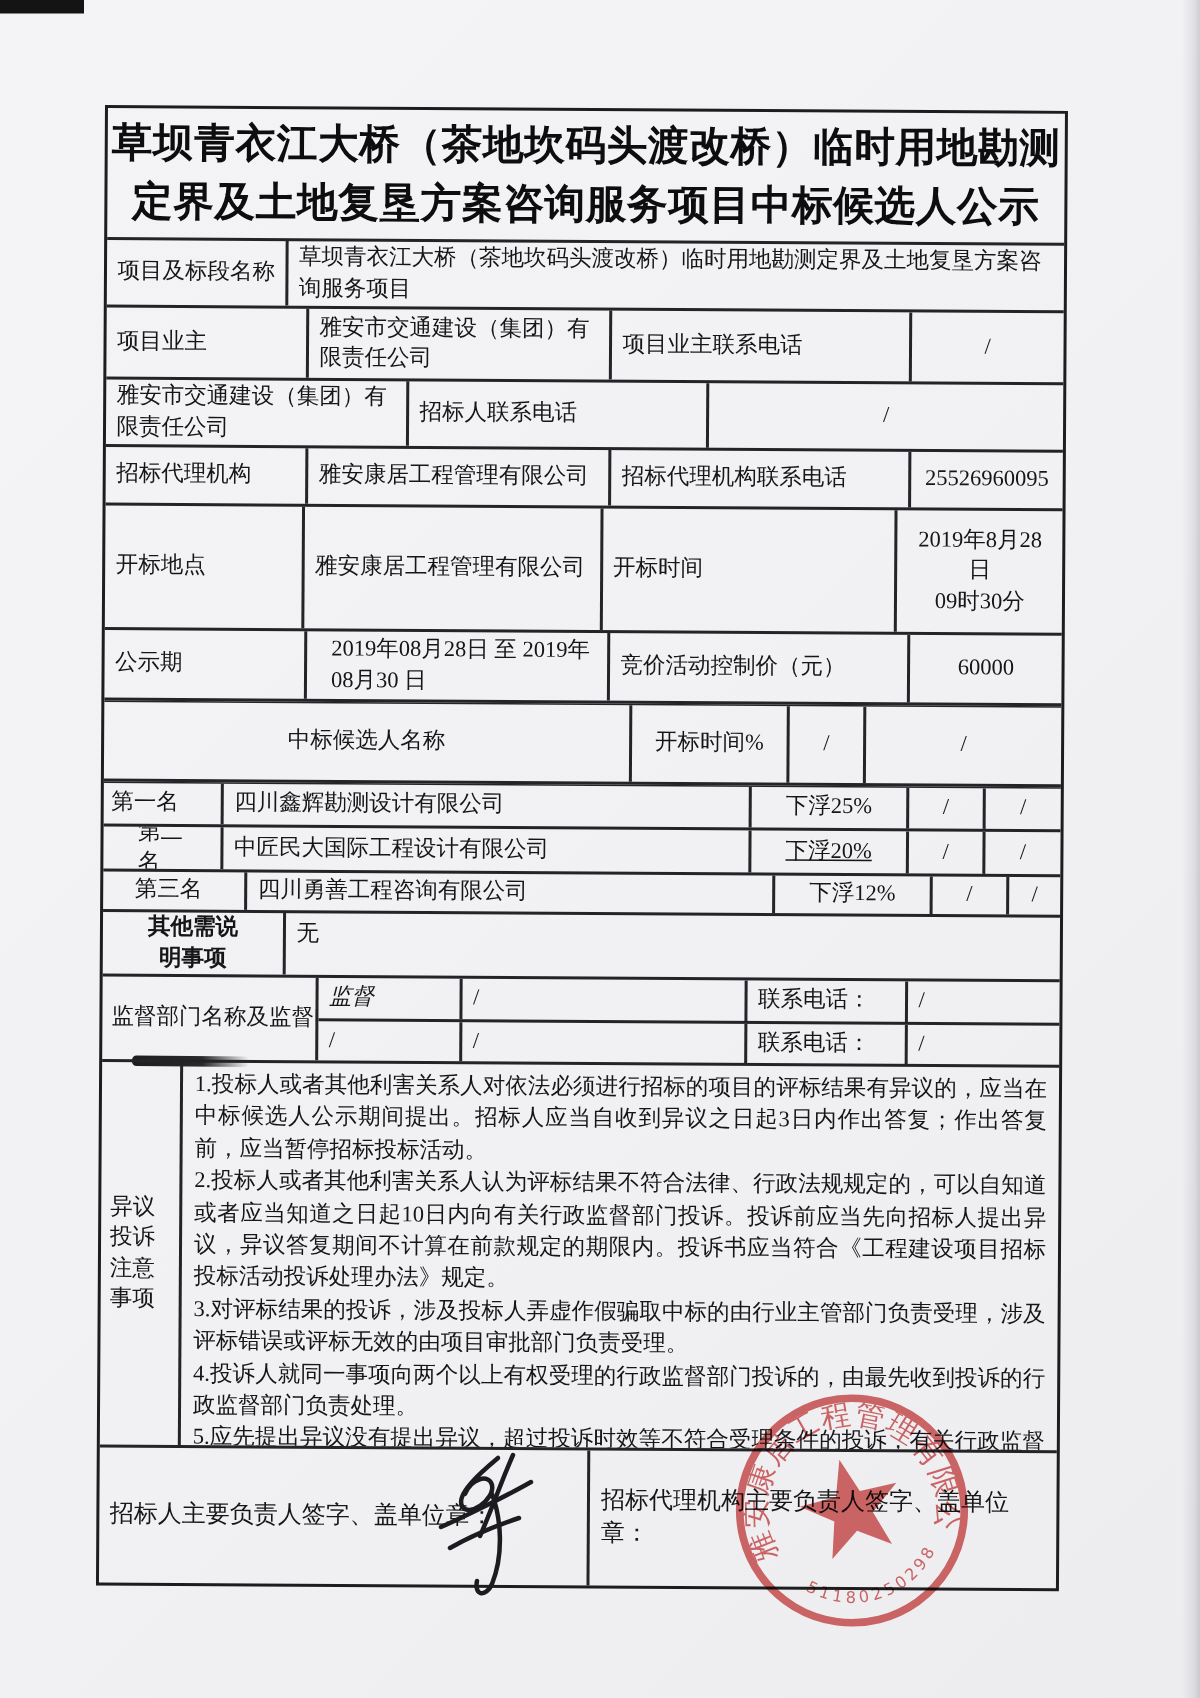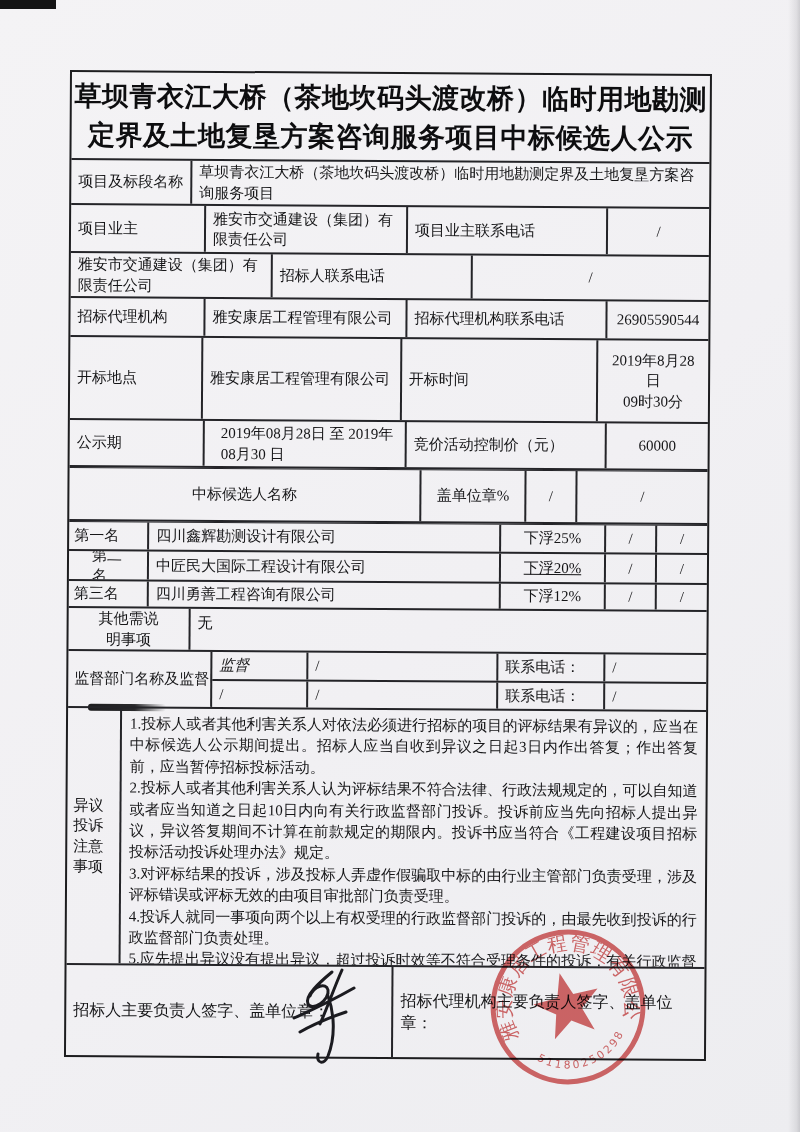--- a/index.html
+++ b/index.html
@@ -85,21 +85,21 @@
   <div class="row" style="height:45px;">
     <div class="cell" style="width:202px;">雅安市交通建设（集团）有限责任公司</div>
     <div class="cell" style="width:200px;">招标人联系电话</div>
     <div class="cell end grow center">/</div>
   </div>
 
   <div class="row" style="height:39px;">
     <div class="cell" style="width:135px;">招标代理机构</div>
     <div class="cell" style="width:202px;">雅安康居工程管理有限公司</div>
     <div class="cell" style="width:200px;">招标代理机构联系电话</div>
-    <div class="cell end grow center">26905590544</div>
+    <div class="cell end grow center">25526960095</div>
   </div>
 
   <div class="row" style="height:83px;">
     <div class="cell" style="width:135px;text-align:right;">开标地点</div>
     <div class="cell" style="width:202px;">雅安康居工程管理有限公司</div>
     <div class="cell" style="width:200px;">开标时间</div>
     <div class="cell end grow center">
       <div>
         <div>2019年8月28日</div>
         <div>09时30分</div>
@@ -109,21 +109,21 @@
 
   <div class="row" style="height:47px;">
     <div class="cell" style="width:135px;">公示期</div>
     <div class="cell" style="width:202px;padding-left:16px;">2019年08月28日 至 2019年08月30 日</div>
     <div class="cell" style="width:200px;">竞价活动控制价（元）</div>
     <div class="cell end grow center">60000</div>
   </div>
 
   <div class="row thick-top" style="height:54px;">
     <div class="cell center" style="width:352px;">中标候选人名称</div>
-    <div class="cell center" style="width:105px;">盖单位章%</div>
+    <div class="cell center" style="width:105px;">开标时间%</div>
     <div class="cell center" style="width:51px;">/</div>
     <div class="cell end grow center">/</div>
   </div>
 
   <div class="row thick-top" style="height:30px;">
     <div class="cell" style="width:80px;padding:2px 5px;">第一名</div>
     <div class="cell" style="width:352px;">四川鑫辉勘测设计有限公司</div>
     <div class="cell center" style="width:105px;">下浮25%</div>
     <div class="cell center" style="width:51px;">/</div>
     <div class="cell end grow center">/</div>
@@ -131,29 +131,29 @@
 
   <div class="row" style="height:30px;">
     <div class="cell" style="width:80px;padding:2px 23px;">第二名</div>
     <div class="cell" style="width:352px;">中匠民大国际工程设计有限公司</div>
     <div class="cell center" style="width:105px;text-decoration:underline;">下浮20%</div>
     <div class="cell center" style="width:51px;">/</div>
     <div class="cell end grow center">/</div>
   </div>
 
   <div class="row" style="height:27px;">
-    <div class="cell" style="width:80px;padding:2px 5px;">第三名</div>
+    <div class="cell" style="width:80px;padding:2px 5px;margin-left:16px;">第三名</div>
     <div class="cell" style="width:352px;">四川勇善工程咨询有限公司</div>
     <div class="cell center" style="width:105px;">下浮12%</div>
     <div class="cell center" style="width:51px;">/</div>
     <div class="cell end grow center">/</div>
   </div>
 
   <div class="row" style="height:43px;">
-    <div class="cell center" style="width:122px;padding:2px 4px;">
+    <div class="cell center" style="width:122px;padding:2px 4px;font-weight:bold;">
       <span class="narrow-label" style="width:68px;">其他需说明事项</span>
     </div>
     <div class="cell end grow top" style="padding-top:4px;">无</div>
   </div>
 
   <div class="row" style="height:57px;">
     <div class="cell nowrap-clip" style="width:144px;padding:2px 2px 2px 6px;">监督部门名称及监督电话</div>
     <div class="subcol">
       <div class="subrow">
         <div class="cell" style="width:96px;font-style:italic;">监督</div>

